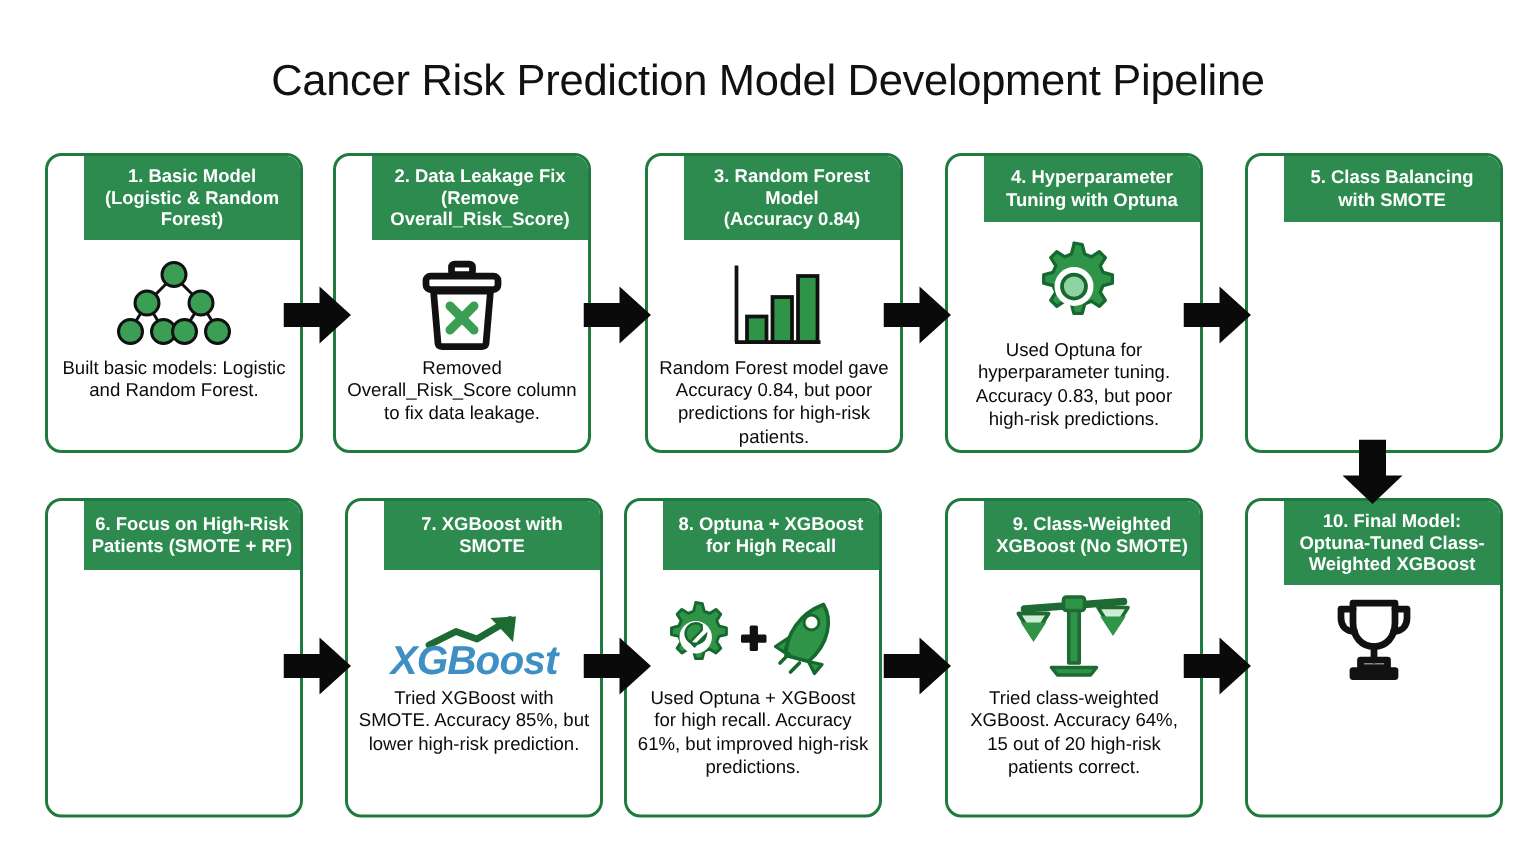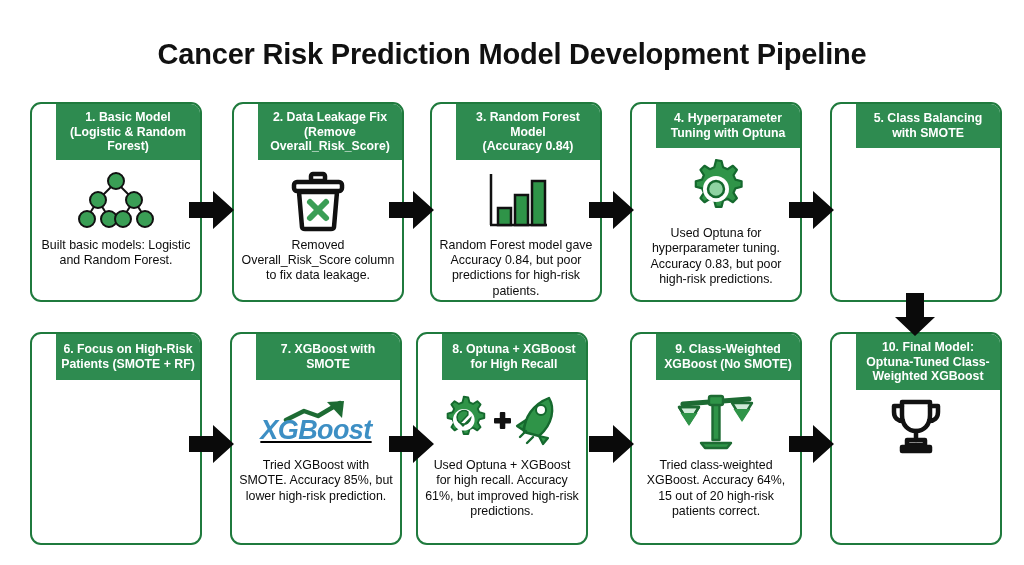--- a/index.html
+++ b/index.html
@@ -12,21 +12,21 @@
   #page {
     position: relative;
     width: 1024px; height: 565px;
     background: #ffffff;
   }
   .title {
     position: absolute;
     top: 38px; left: 0; width: 1024px;
     text-align: center;
     font-size: 29px;
-    font-weight: bold;
+    font-weight: normal;
     color: #111111;
     letter-spacing: -0.2px;
     white-space: nowrap;
   }
   .card {
     position: absolute;
     width: 172px;
     border: 2px solid #1f7a3d;
     border-radius: 11px;
     background: #ffffff;
@@ -55,24 +55,23 @@
   .card-body {
     flex: 1;
     display: flex;
     flex-direction: column;
     align-items: center;
     padding-top: 8px;
   }
   .icon-wrap {
     height: 66px;
     display: flex;
-    align-items: center;
+    align-items: flex-end;
     justify-content: center;
     width: 100%;
-    text-decoration: underline;
   }
   .card-desc {
     font-size: 12.4px;
     line-height: 15.3px;
     color: #0b0b0b;
     text-align: center;
     padding: 4px 7px 0 7px;
     white-space: pre-line;
   }
   .arrow-r {
@@ -135,21 +134,21 @@
               <circle cx="37" cy="49" r="8"></circle>
             <circle cx="51" cy="49" r="8"></circle>
               <circle cx="73" cy="49" r="8"></circle>
           </g>
         </svg>
       </div>
       <div class="card-desc">Built basic models: Logistic and Random Forest.</div>
     </div>
   </div>
 
-  <div class="card row1" style="left:232px;">
+  <div class="card row1" style="left:222px;">
     <div class="card-header">
       <span>2. Data Leakage Fix
 (Remove Overall_Risk_Score)</span>
     </div>
     <div class="card-body">
       <div class="icon-wrap">
         <svg width="56" height="62" viewBox="0 0 56 62">
           <g fill="none" stroke="#111" stroke-width="4.5" stroke-linejoin="round">
             <rect x="21" y="4" width="14" height="7" rx="2"></rect>
             <rect x="4" y="12" width="48" height="9" rx="3"></rect>

